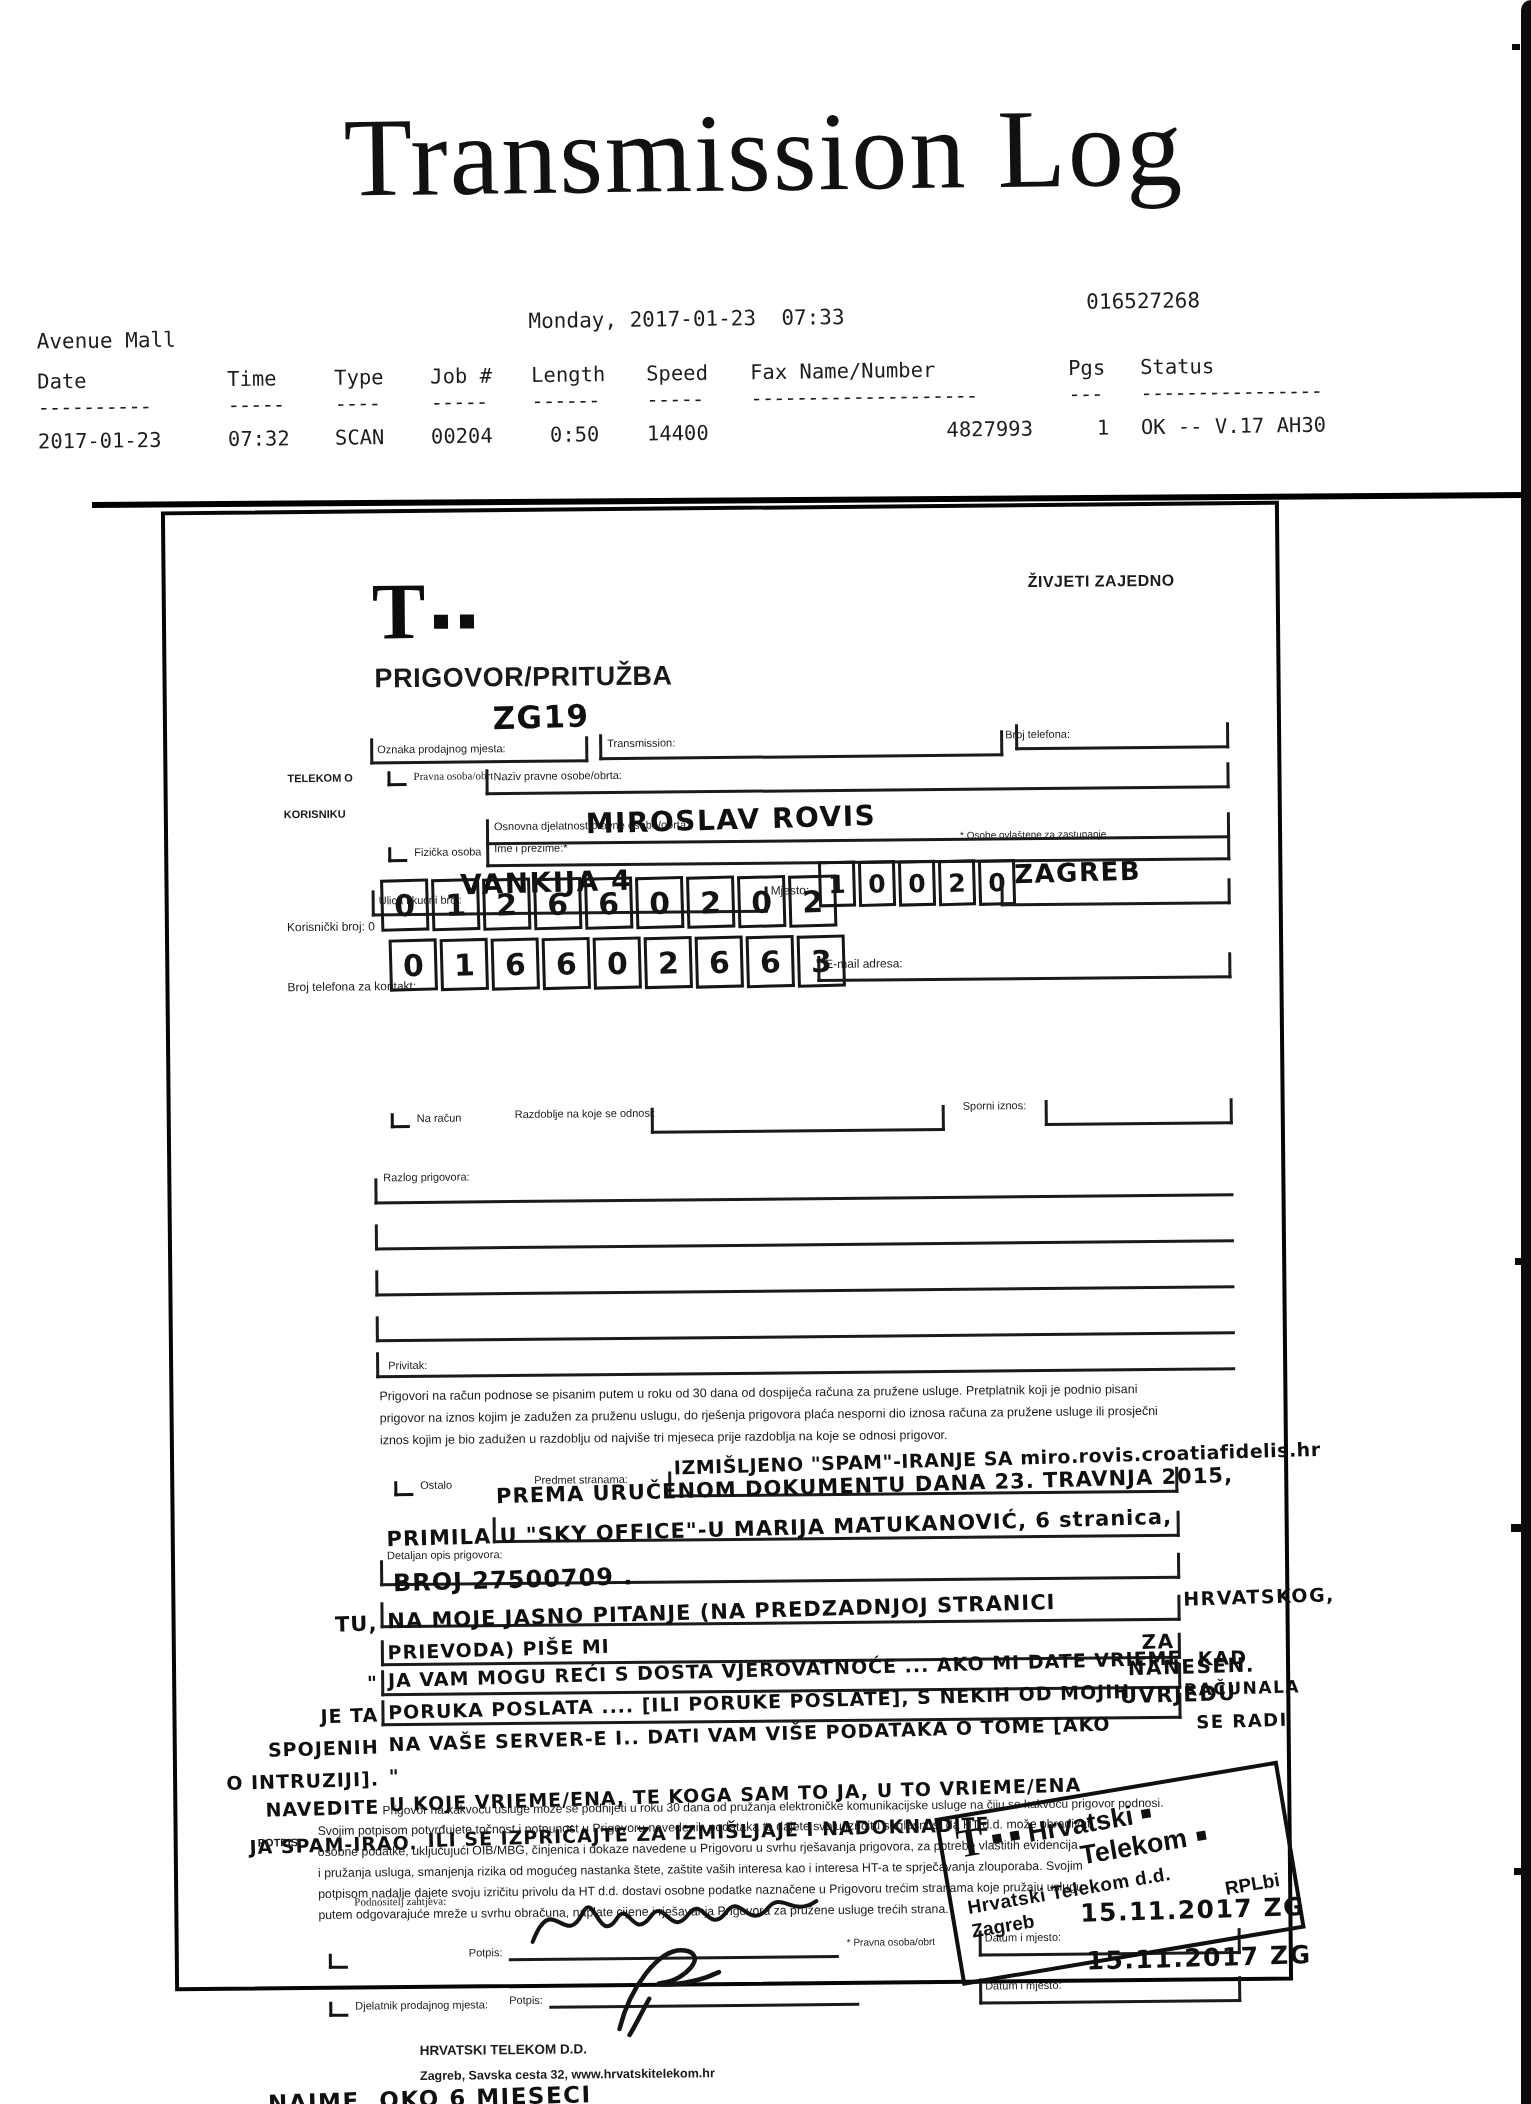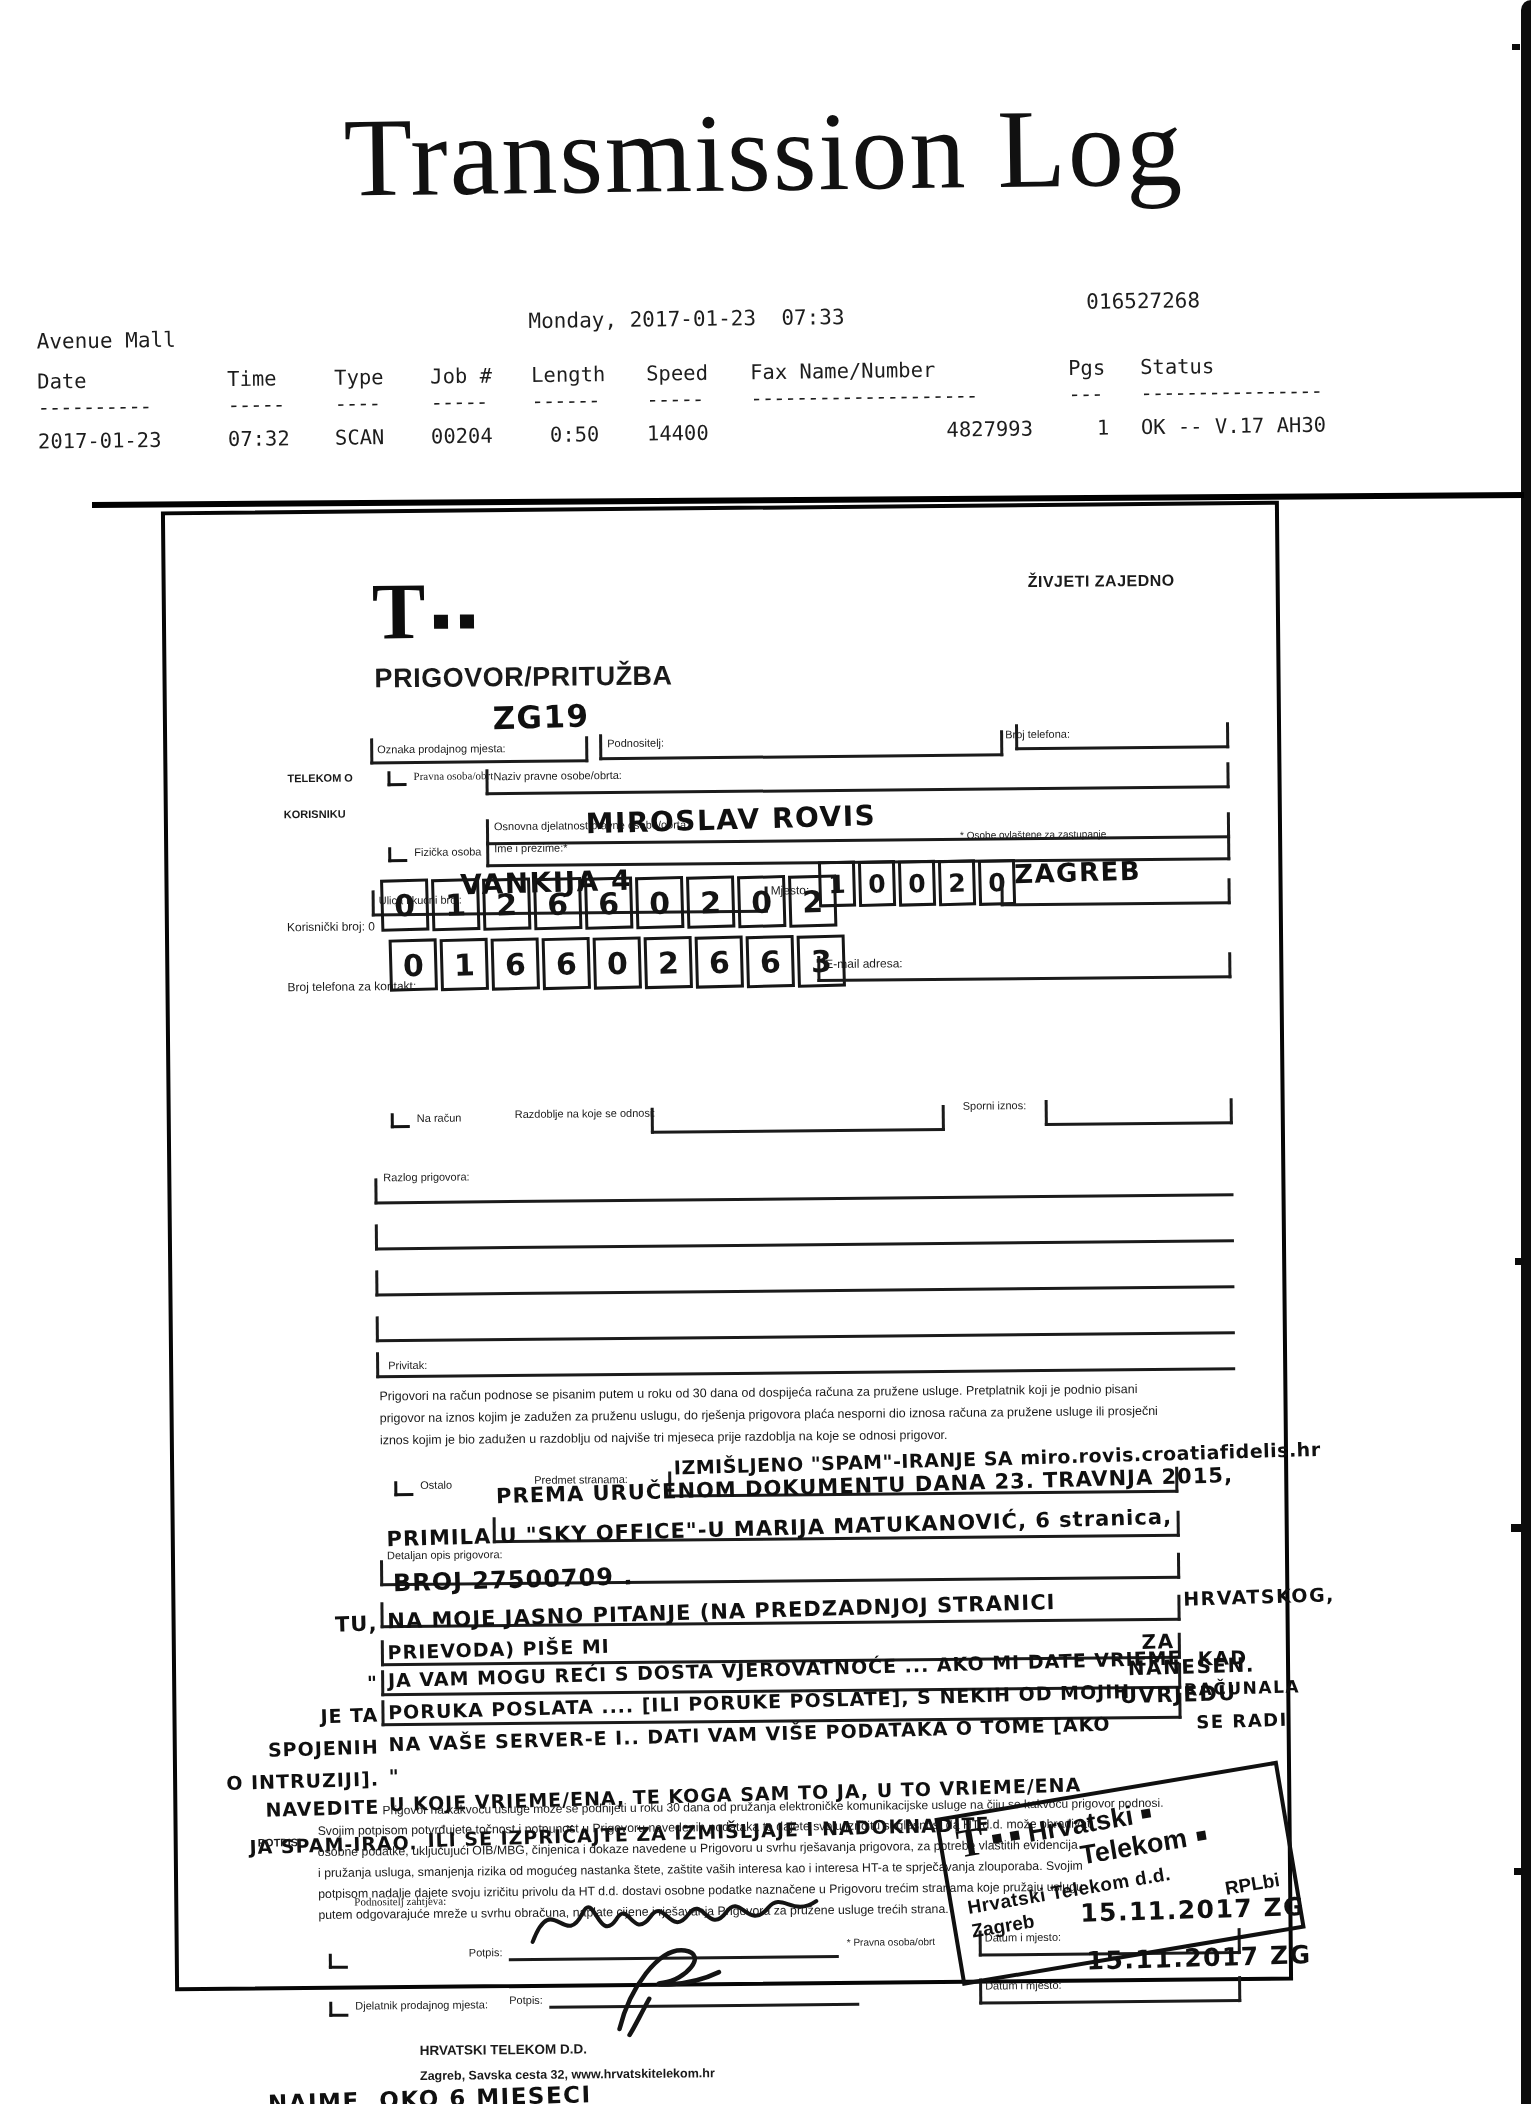--- a/index.html
+++ b/index.html
@@ -85,21 +85,21 @@
     <span class="sq" style="left:88px;"></span>
   </div>
   <span class="lbl bold abs" style="left:862px;top:66px;font-size:16px;letter-spacing:.5px;">ŽIVJETI ZAJEDNO</span>
 
   <div class="lbl bold" style="left:208px;top:150px;font-size:27px;letter-spacing:.5px;">PRIGOVOR/PRITUŽBA</div>
 
   <div class="fld tl tr" style="left:203px;top:220px;width:218px;"></div>
   <span class="lbl" style="left:210px;top:230px;">Oznaka prodajnog mjesta:</span>
   <span class="hw" style="left:326px;top:188px;font-size:31px;">ZG19</span>
   <div class="fld tl tr" style="left:432px;top:218px;width:404px;"></div>
-  <span class="lbl" style="left:440px;top:226px;">Podnositelj:</span>
+  <span class="lbl" style="left:440px;top:226px;">Transmission:</span>
   <div class="fld tl tr" style="left:848px;top:212px;width:214px;"></div>
   <span class="lbl" style="left:838px;top:221px;">Broj telefona:</span>
 
   <span class="lbl bold" style="left:120px;top:258px;">TELEKOM O</span>
   <span class="lbl bold" style="left:116px;top:294px;">KORISNIKU</span>
 
   <span class="chk" style="left:220px;top:258px;"></span>
   <span class="lbl" style="left:246px;top:257px;font-family:Liberation Serif, serif;">Pravna osoba/obrt</span>
   <div class="fld tl tr" style="left:318px;top:252px;width:744px;"></div>
   <span class="lbl" style="left:326px;top:258px;">Naziv pravne osobe/obrta:</span>

